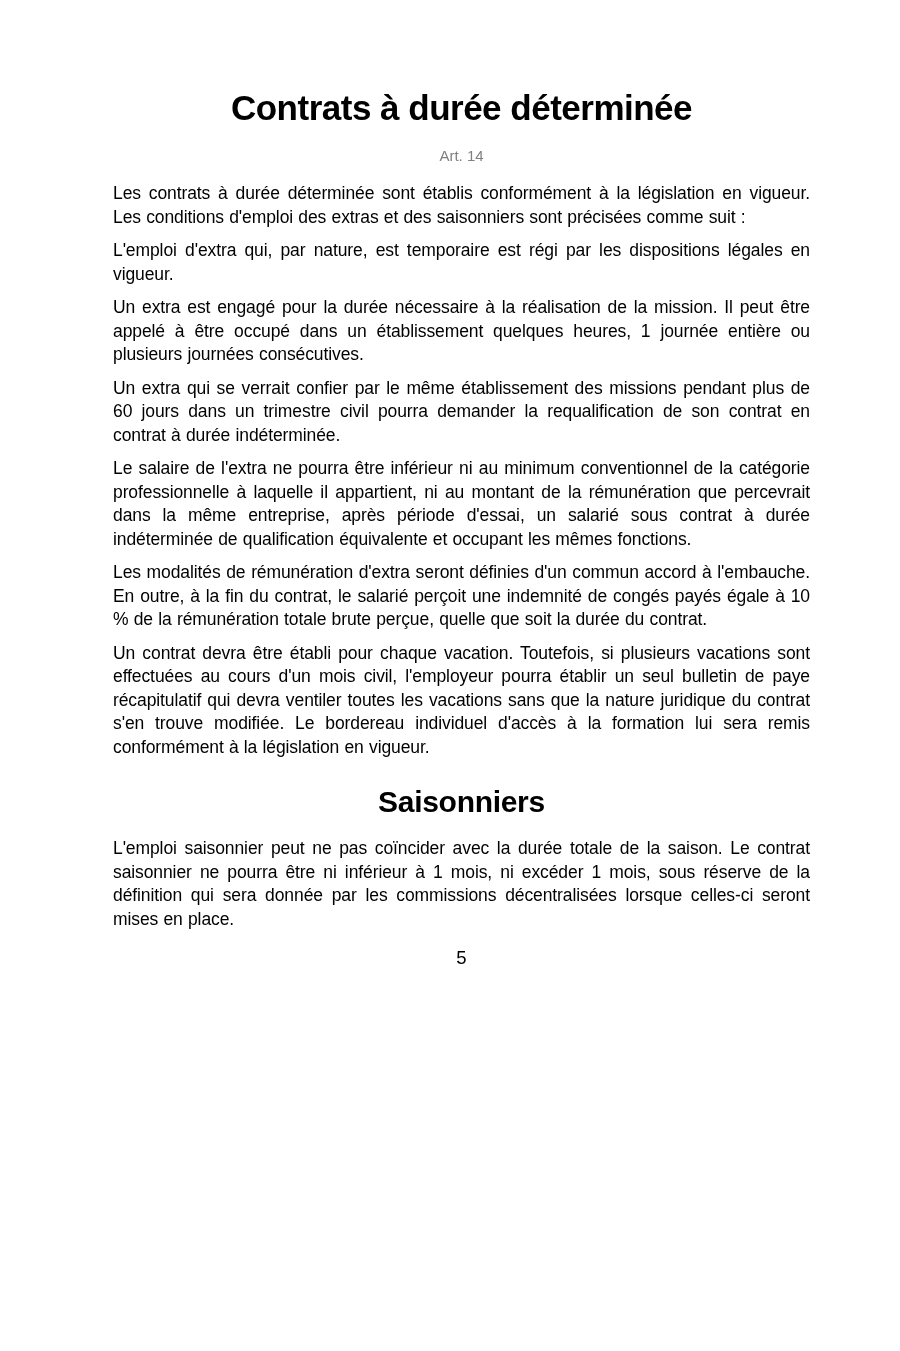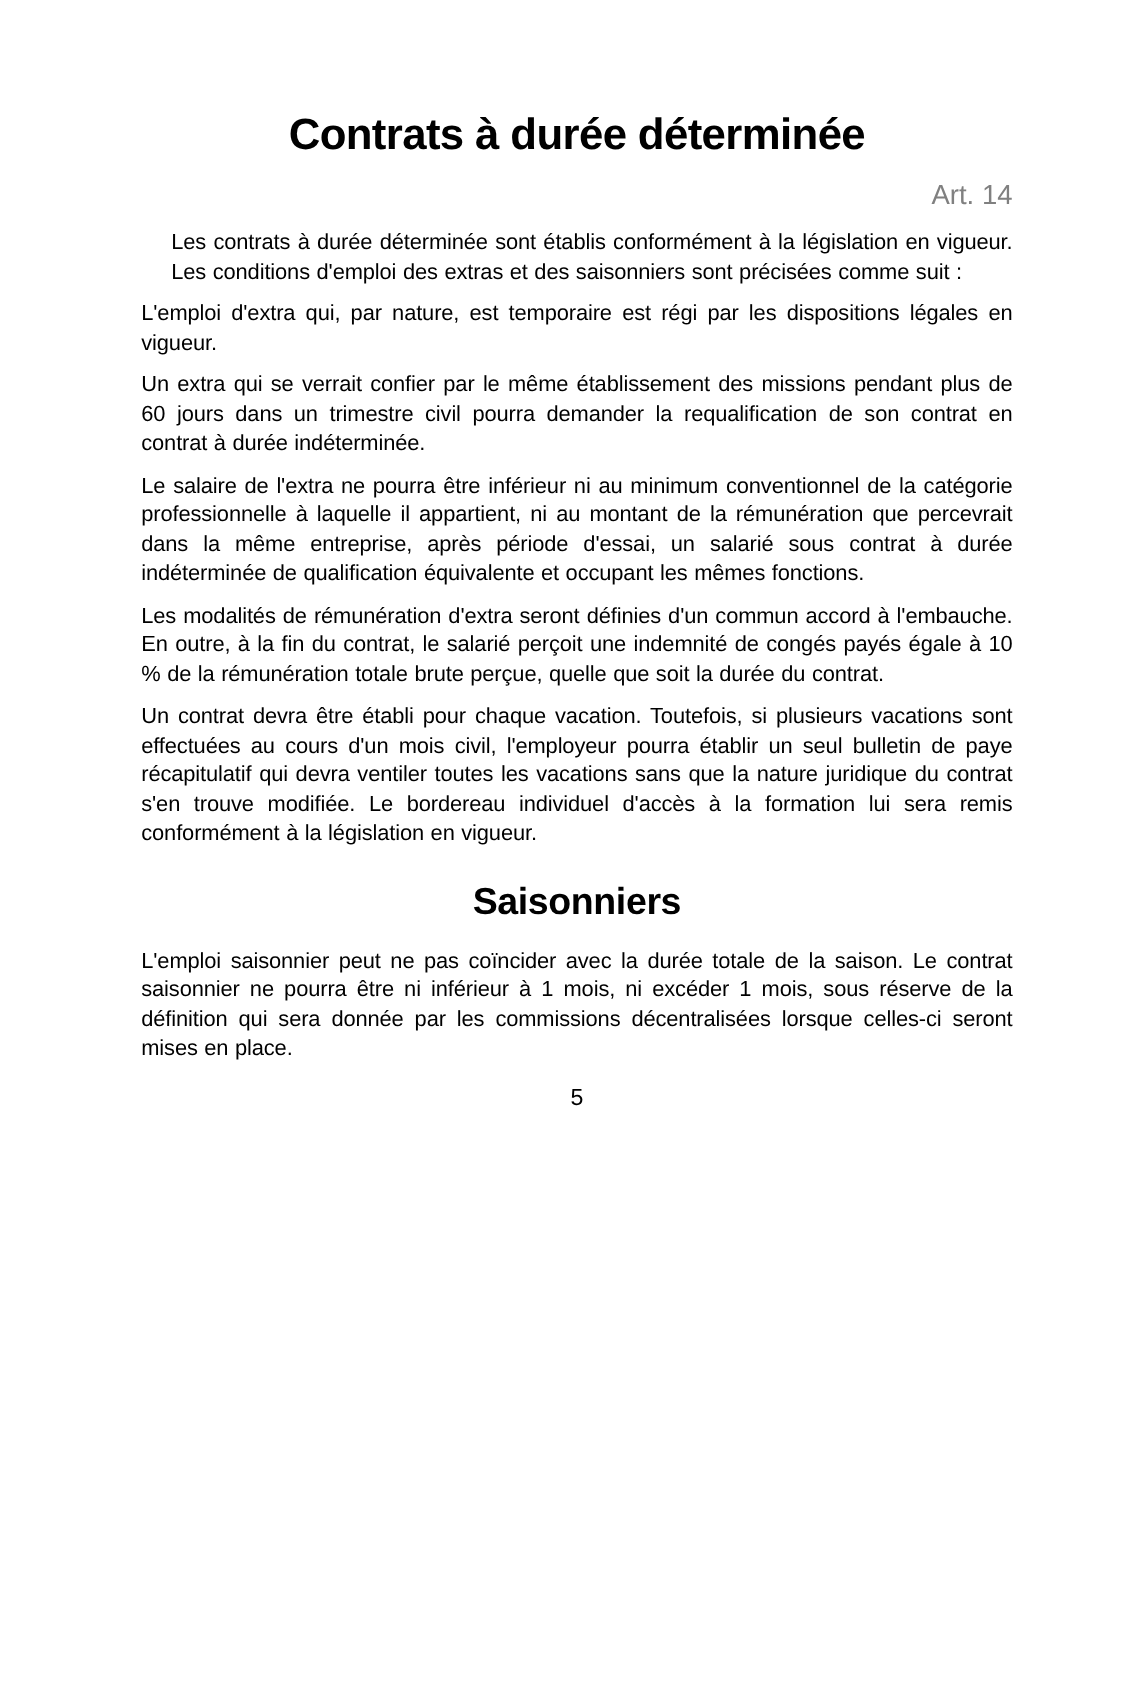--- a/index.html
+++ b/index.html
@@ -25,36 +25,35 @@
   .doc-title {
     margin: 0;
     font-size: 35px;
     line-height: 44px;
     font-weight: 700;
     text-align: center;
     letter-spacing: -0.5px;
   }
   .doc-subtitle {
     margin-top: 12px;
-    font-size: 22px;
+    font-size: 15px;
     line-height: 28px;
-    text-align: right;
+    text-align: center;
     color: #808080;
   }
   p.body-par {
     margin: 10px 0 0 0;
     font-size: 17.5px;
     line-height: 23.5px;
     text-align: justify;
     letter-spacing: -0.1px;
     word-spacing: 0.5px;
   }
   p.body-par.intro {
     margin-top: 12px;
-    margin-left: 24px;
   }
   h2.section-heading {
     margin: 25px 0 17px 0;
     font-size: 30px;
     line-height: 36px;
     font-weight: 700;
     text-align: center;
     letter-spacing: -0.3px;
   }
   .page-number {
@@ -70,20 +69,21 @@
 <div class="page">
 
   <h1 class="doc-title">Contrats à durée déterminée</h1>
 
   <div class="doc-subtitle">Art. 14</div>
 
   <p class="body-par intro">Les contrats à durée déterminée sont établis conformément à la législation en vigueur. Les conditions d'emploi des extras et des saisonniers sont précisées comme suit :</p>
 
 
   <p class="body-par">L'emploi d'extra qui, par nature, est temporaire est régi par les dispositions légales en vigueur.</p>
+  <p class="body-par">Un extra est engagé pour la durée nécessaire à la réalisation de la mission. Il peut être appelé à être occupé dans un établissement quelques heures, 1 journée entière ou plusieurs journées consécutives.</p>
   <p class="body-par">Un extra qui se verrait confier par le même établissement des missions pendant plus de 60 jours dans un trimestre civil pourra demander la requalification de son contrat en contrat à durée indéterminée.</p>
   <p class="body-par">Le salaire de l'extra ne pourra être inférieur ni au minimum conventionnel de la catégorie professionnelle à laquelle il appartient, ni au montant de la rémunération que percevrait dans la même entreprise, après période d'essai, un salarié sous contrat à durée indéterminée de qualification équivalente et occupant les mêmes fonctions.</p>
   <p class="body-par">Les modalités de rémunération d'extra seront définies d'un commun accord à l'embauche. En outre, à la fin du contrat, le salarié perçoit une indemnité de congés payés égale à 10 % de la rémunération totale brute perçue, quelle que soit la durée du contrat.</p>
   <p class="body-par">Un contrat devra être établi pour chaque vacation. Toutefois, si plusieurs vacations sont effectuées au cours d'un mois civil, l'employeur pourra établir un seul bulletin de paye récapitulatif qui devra ventiler toutes les vacations sans que la nature juridique du contrat s'en trouve modifiée. Le bordereau individuel d'accès à la formation lui sera remis conformément à la législation en vigueur.</p>
 
   <h2 class="section-heading">Saisonniers</h2>
 
   <p class="body-par">L'emploi saisonnier peut ne pas coïncider avec la durée totale de la saison. Le contrat saisonnier ne pourra être ni inférieur à 1 mois, ni excéder 1 mois, sous réserve de la définition qui sera donnée par les commissions décentralisées lorsque celles-ci seront mises en place.</p>
 
   <div class="page-number">5</div>

